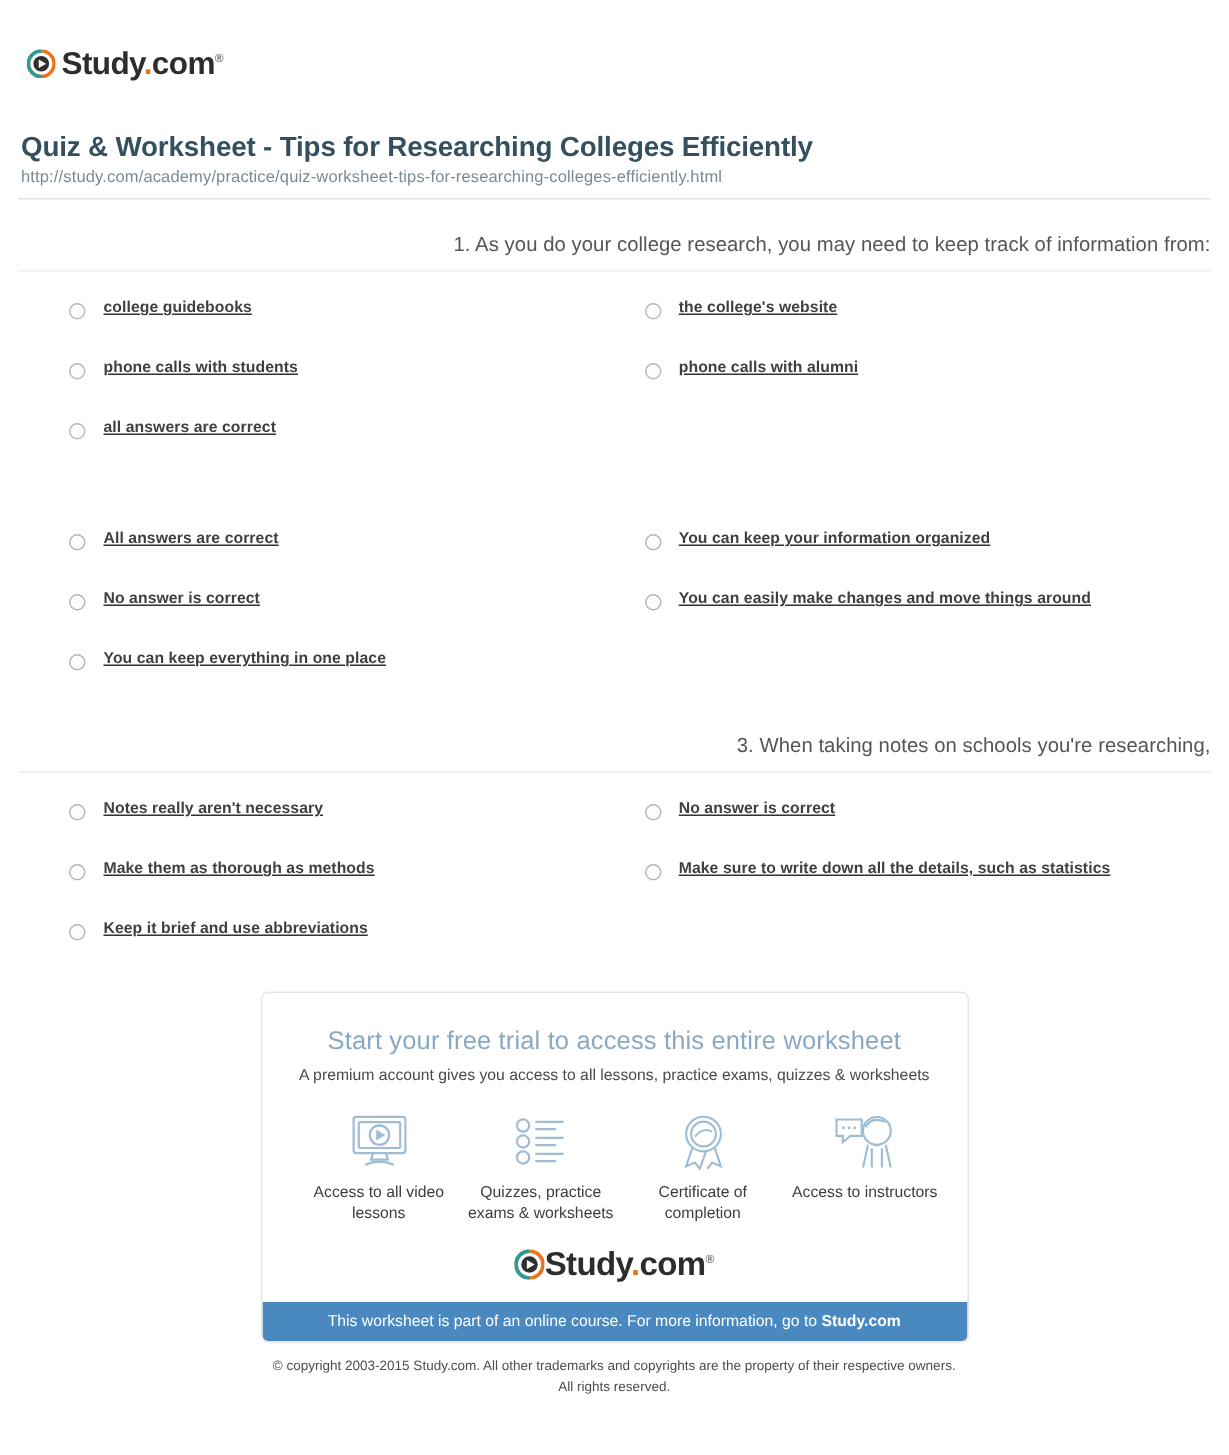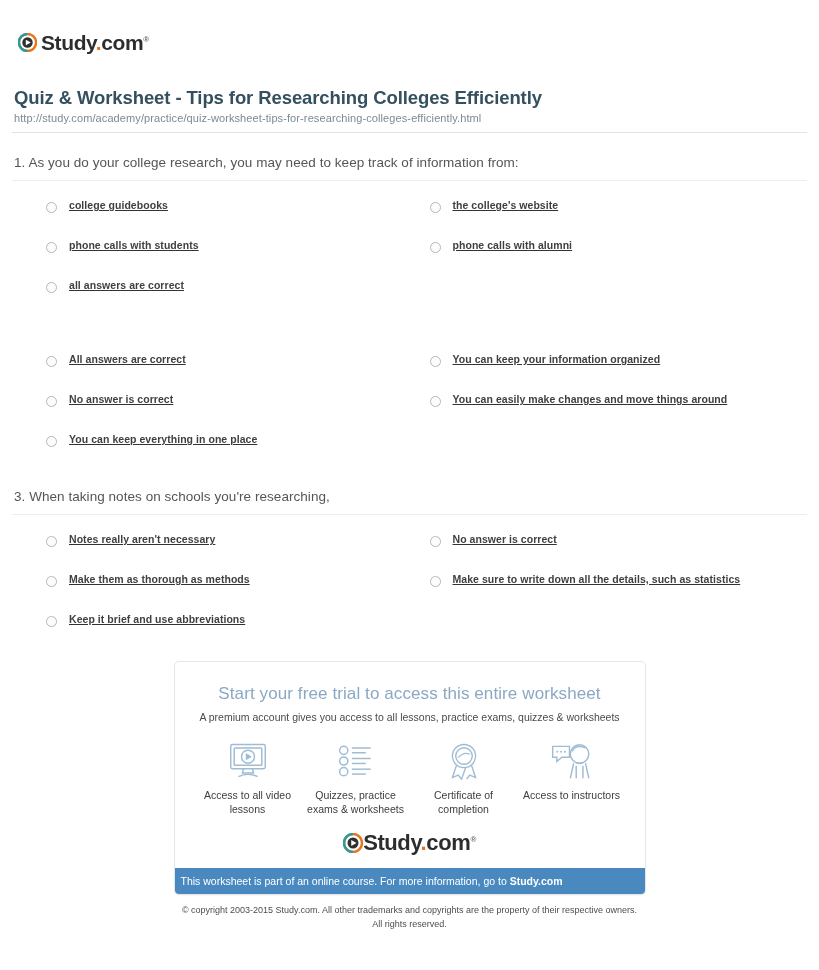--- a/index.html
+++ b/index.html
@@ -70,21 +70,21 @@
     font-size: 11px;
     color: #7b8a92;
     letter-spacing: 0.1px;
   }
   .header-rule {
     margin-top: 8px;
     border-bottom: 1px solid #e3e3e3;
   }
 
   
-  .questions { margin-top: 22px; }
+  .questions { margin-top: 22px; text-align: right; }
   .question-block { margin-bottom: 0; }
   .question-text {
     font-size: 13.5px;
     color: #555555;
     padding: 0 0 10px 2px;
     border-bottom: 1px solid #ededed;
     letter-spacing: 0.05px;
   }
   .answers {
     display: flex;
@@ -143,21 +143,21 @@
     letter-spacing: 0.1px;
   }
   .promo-sub {
     text-align: center;
     font-size: 10.5px;
     color: #4a4a4a;
     margin-top: 7px;
   }
   .features {
     display: flex;
-    justify-content: center;
+    justify-content: flex-end;
     padding: 18px 14px 4px;
   }
   .feature {
     width: 108px;
     text-align: center;
   }
   .feature-icon {
     height: 40px;
     display: flex;
     align-items: center;
@@ -173,20 +173,21 @@
     display: flex;
     justify-content: center;
     align-items: center;
     padding: 12px 0 14px;
   }
   .promo-logo .logo-word { font-size: 22px; }
   .promo-logo .logo-mark { width: 20px; height: 20px; flex-basis: 20px; }
   .promo-bar {
     background: #4a89c0;
     color: #ffffff;
+    text-align: center;
     font-size: 10.5px;
     padding: 7px 6px;
   }
   .promo-bar b { font-weight: bold; }
 
   .copyright {
     text-align: center;
     font-size: 9px;
     color: #4d4d4d;
     line-height: 1.45;

